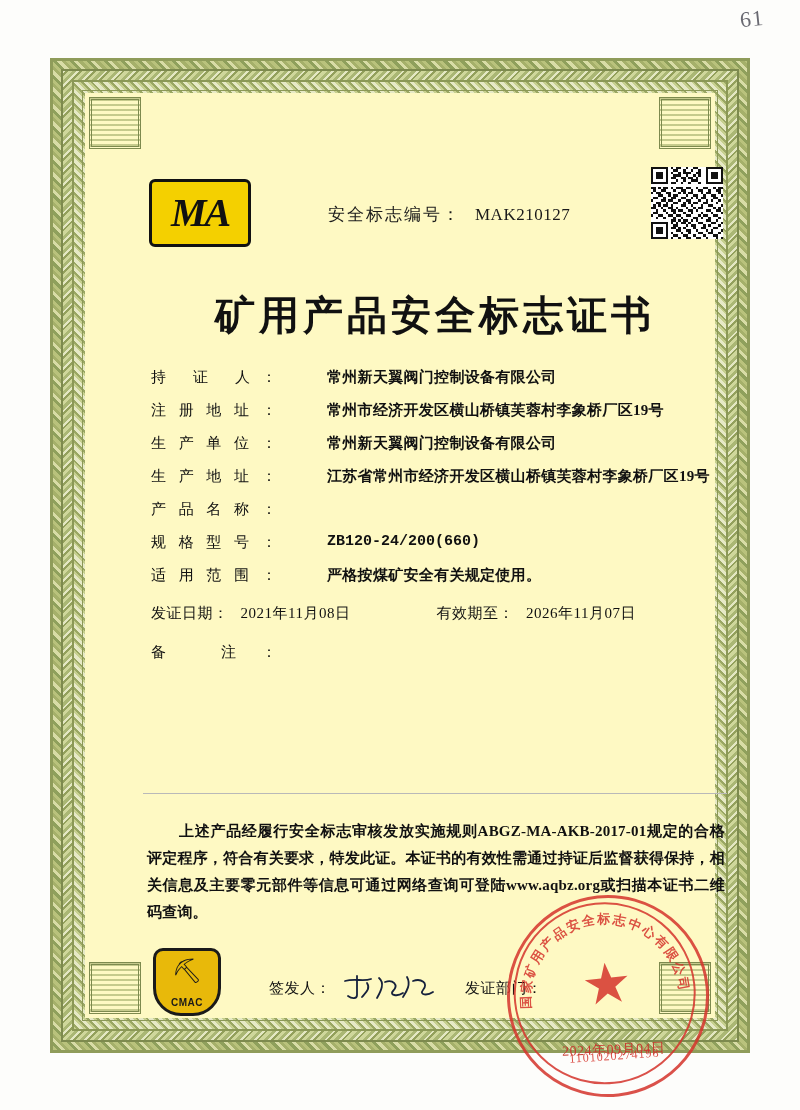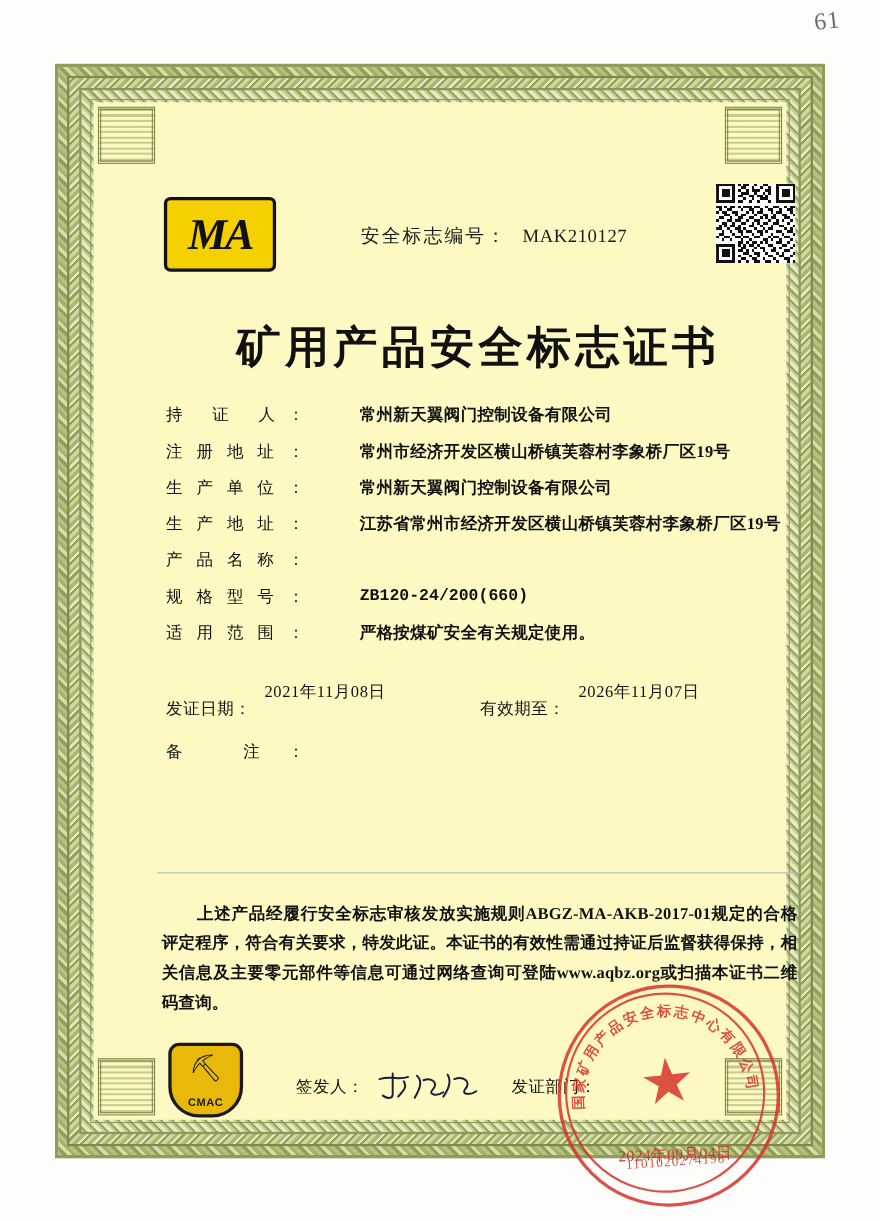--- a/index.html
+++ b/index.html
@@ -234,21 +234,20 @@
   
   #date-row {
     display: flex;
     align-items: center;
     margin-top: 18px;
     font-size: 15px;
   }
   #date-row .d-label {
     font-family: "Liberation Sans", sans-serif;
     letter-spacing: 0.5px;
-    margin-top: 31px;
   }
   #date-row .d-value {
     font-family: "Liberation Serif", serif;
     margin-left: 12px;
     letter-spacing: 0.5px;
   }
   #date-row .spacer { width: 86px; }
 
   #remark-row {
     display: flex;

